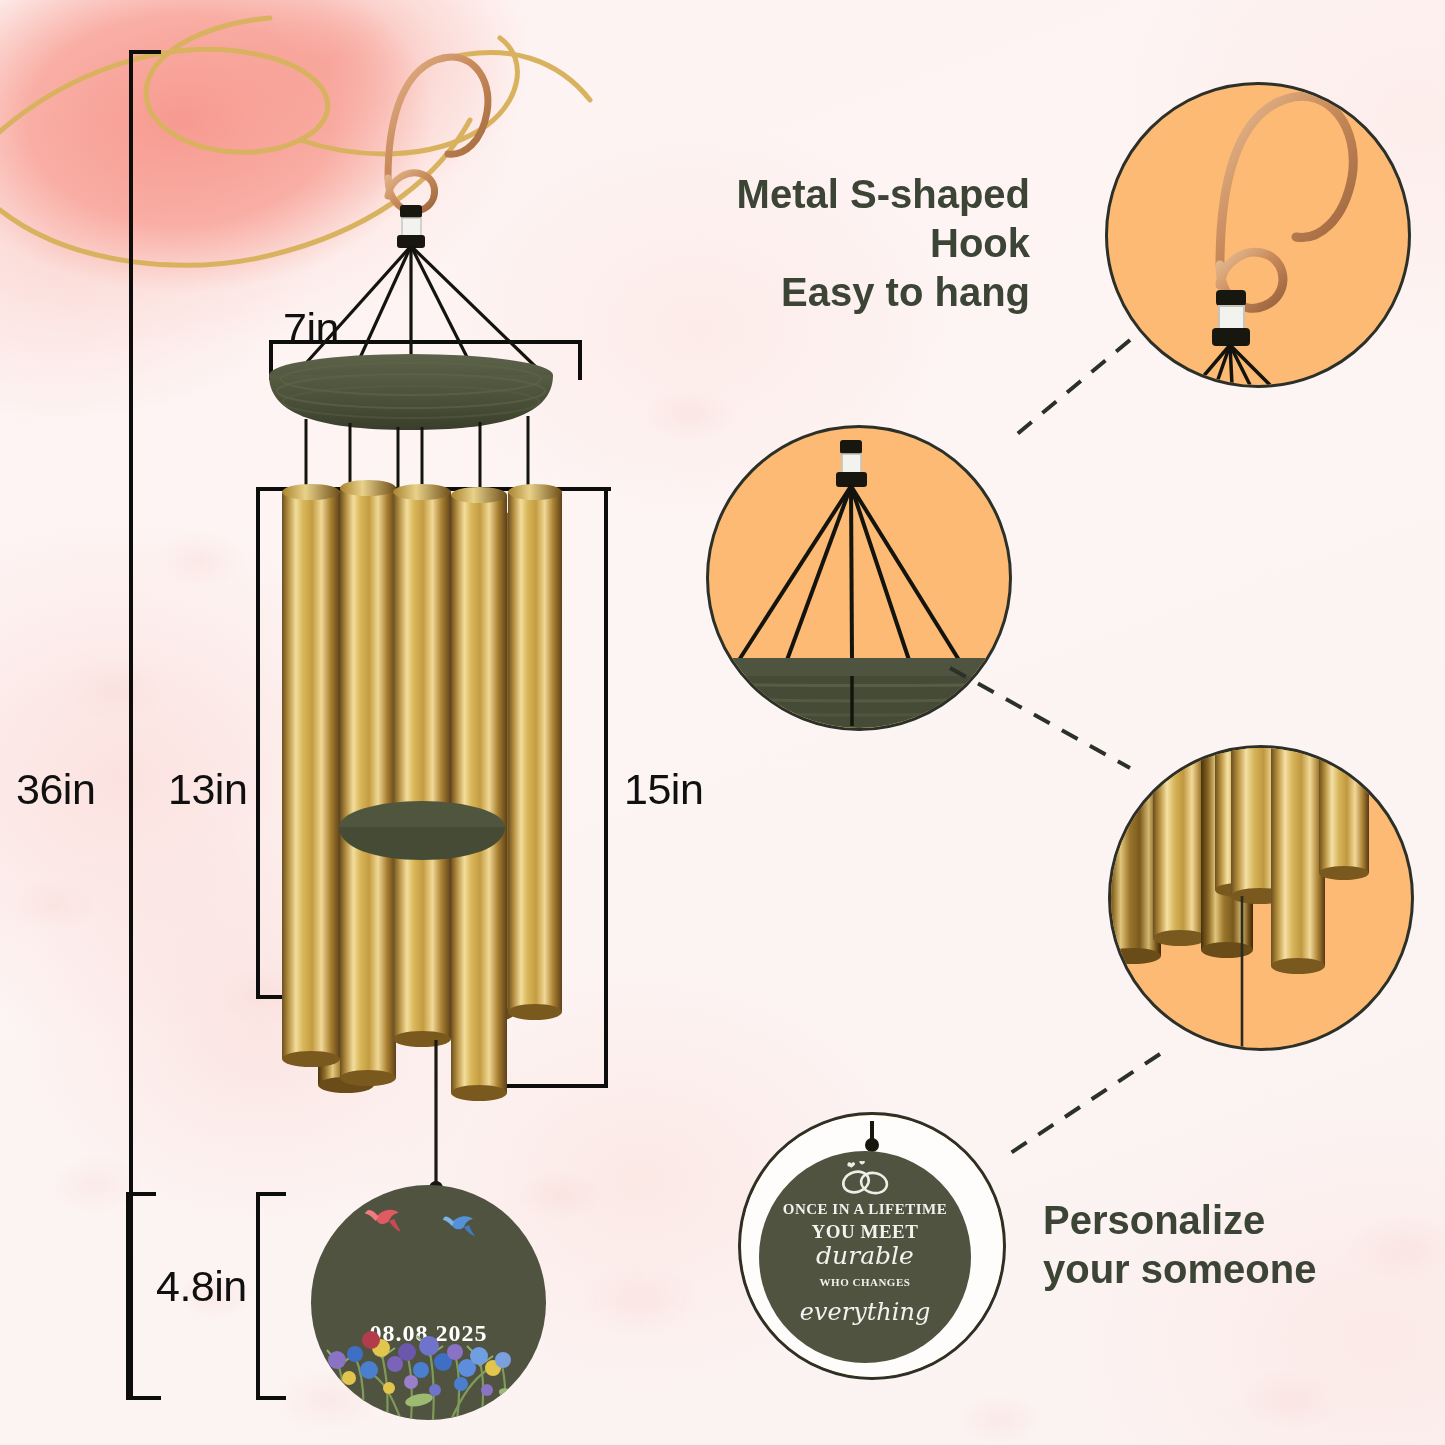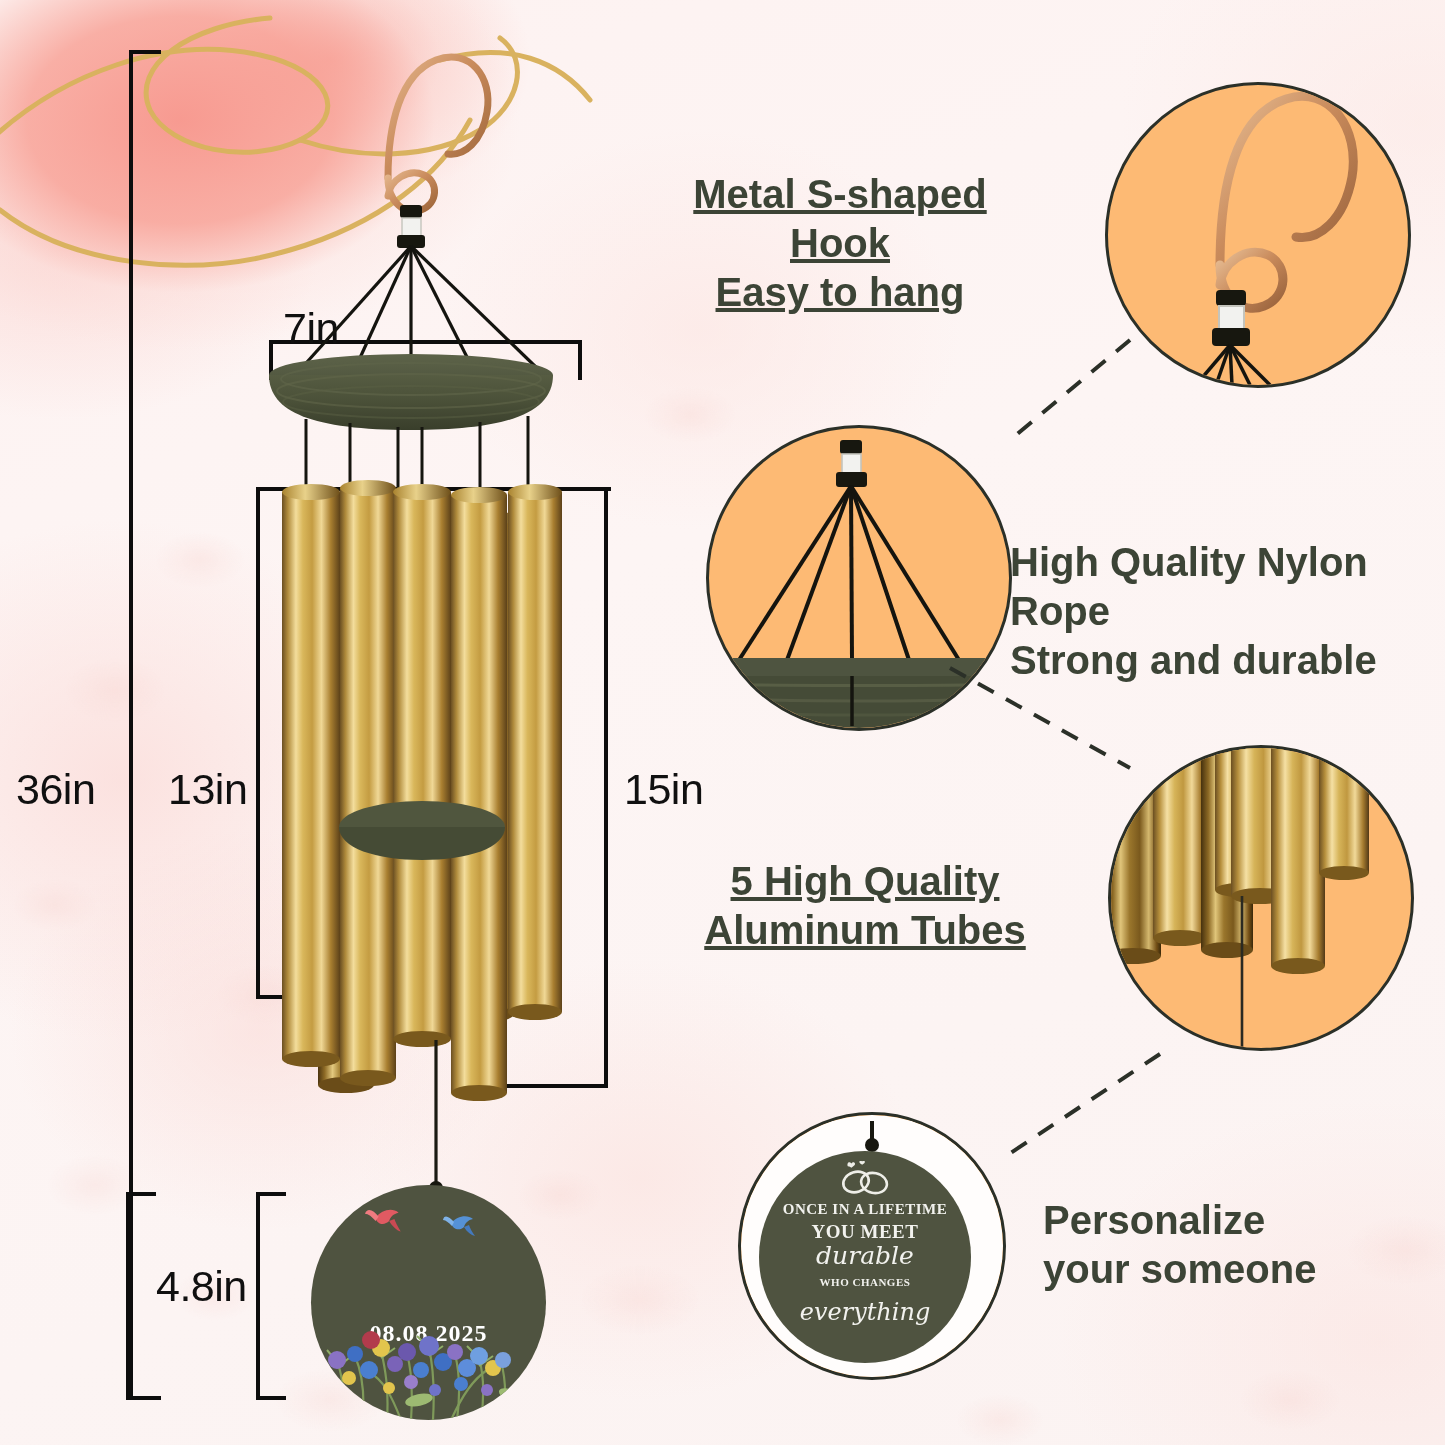--- a/index.html
+++ b/index.html
@@ -48,21 +48,21 @@
     white-space: nowrap;
   }
   .feature-text {
     position: absolute;
     font-size: 40px;
     line-height: 1.22;
     font-weight: 700;
     color: #3c4436;
     white-space: pre-line;
   }
-  .feature-text.right-align { text-align: center; text-decoration: underline; }
+  .feature-text.right-align { text-align: right; }
 
   
   .rule {
     position: absolute;
     background: #0d0d0d;
   }
 
   
   .hook-svg, .chime-svg { position: absolute; }
 
@@ -446,29 +446,25 @@
         <rect x="14" y="230" width="272" height="18" fill="#4e5440"></rect>
         <path d="M 14 248 C 30 284, 82 300, 150 300 C 218 300, 268 284, 286 248 Z" fill="#454b37"></path>
         <path d="M 18 256 C 36 258, 264 258, 282 256" stroke="#5d6349" stroke-width="3" fill="none" opacity=".8"></path>
         <path d="M 26 270 C 50 274, 250 274, 274 270" stroke="#5d6349" stroke-width="3" fill="none" opacity=".65"></path>
         <path d="M 40 284 C 70 288, 230 288, 260 284" stroke="#5a6045" stroke-width="3" fill="none" opacity=".5"></path>
       </g>
       <line x1="143" y1="248" x2="143" y2="298" stroke="#14140f" stroke-width="3.5"></line>
     </svg>
   </div>
 
-  <div class="feature-text" style="left:1010px; top:538px; width:420px;">High Quality Nylon Rope
-Strong and durable</div>
 
   <svg class="dash-line" style="left:940px; top:650px;" width="200" height="130">
     <line x1="10" y1="18" x2="190" y2="118" stroke="#2b3028" stroke-width="4" stroke-dasharray="18 14"></line>
   </svg>
 
-  <div class="feature-text right-align" style="left:700px; top:857px; width:330px;">5 High Quality
-Aluminum Tubes</div>
 
   <div class="detail-circle" style="left:1108px; top:745px; width:300px; height:300px;">
     <svg width="300" height="300">
       <defs>
         <linearGradient id="gt" x1="0" y1="0" x2="1" y2="0">
           <stop offset="0%" stop-color="#6b4f22"></stop>
           <stop offset="12%" stop-color="#b68f3c"></stop>
           <stop offset="26%" stop-color="#f5e0a4"></stop>
           <stop offset="40%" stop-color="#d6b459"></stop>
           <stop offset="56%" stop-color="#c09840"></stop>

